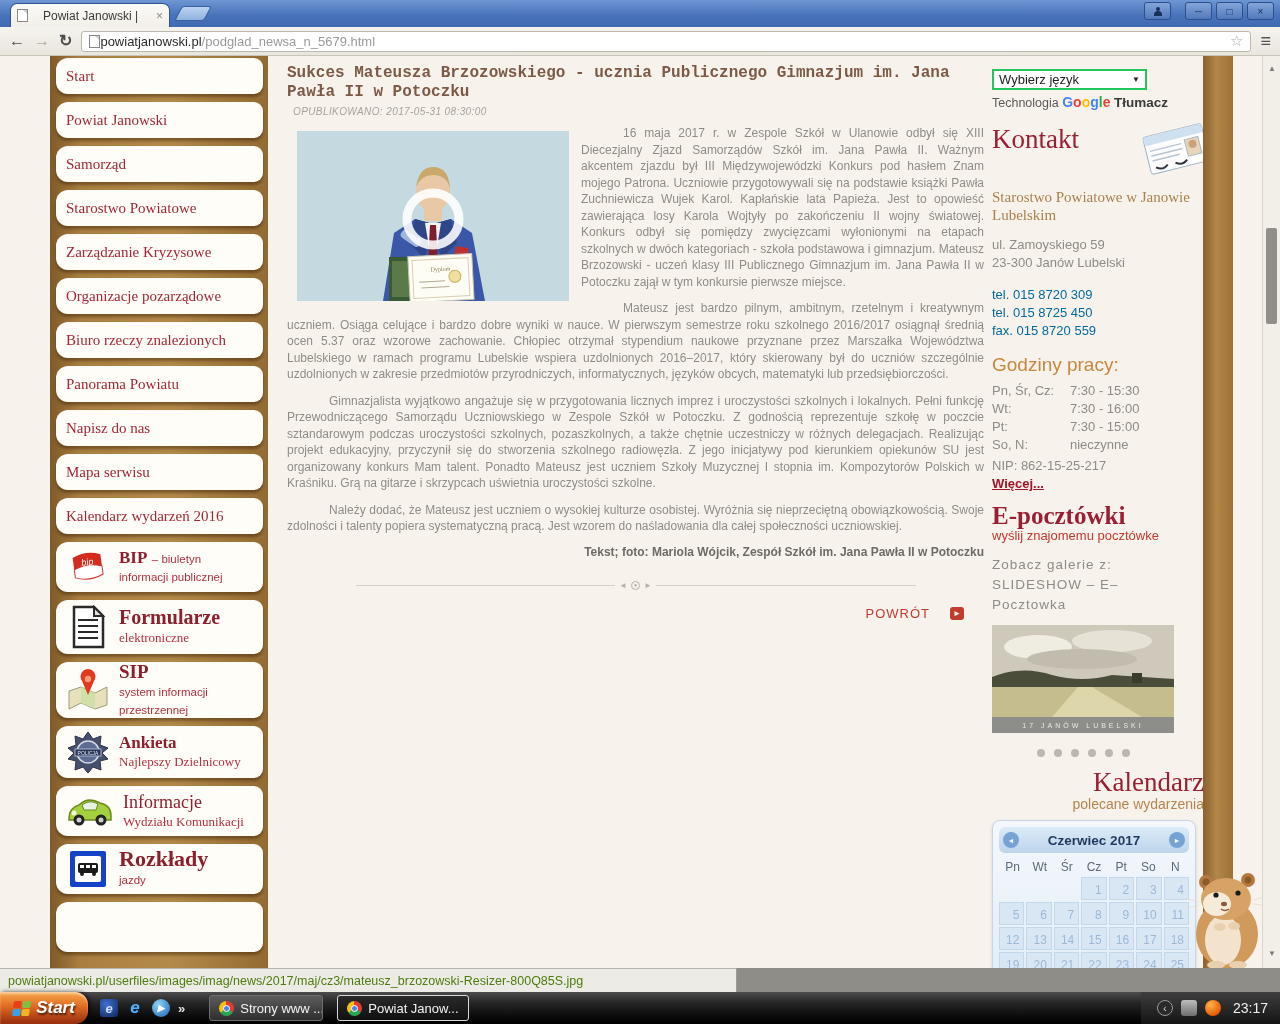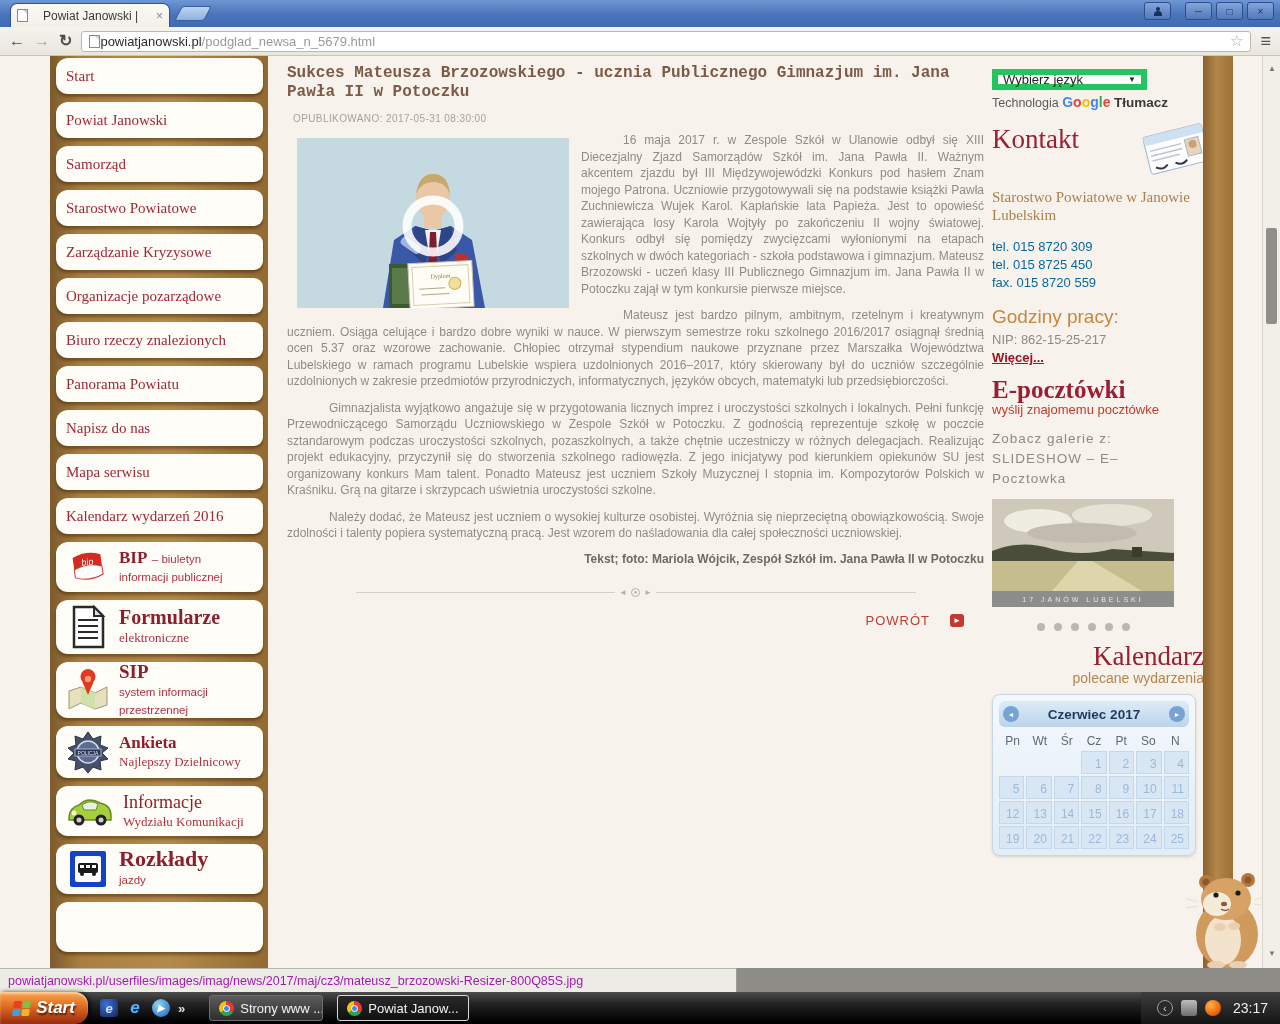--- a/index.html
+++ b/index.html
@@ -53,35 +53,35 @@
   .sb-label { font-family:"Liberation Serif",serif; font-size:15px; color:#a02837; }
   .sb-ic { flex:0 0 44px; display:flex; align-items:center; justify-content:center; }
   .sb-title { font-family:"Liberation Serif",serif; font-weight:bold; font-size:17px; color:#8d1f2d; line-height:18px; }
   .sb-sub { font-size:11.5px; color:#b03040; line-height:13px; }
   .sb-sub.serif { font-family:"Liberation Serif",serif; font-size:13px; }
 
   
   .main { position:absolute; left:287px; top:0; width:697px; }
   .article-title { font-family:Liberation Mono, monospace; font-size:16px; font-weight:bold;
     color:#7d5a47; line-height:19px; margin:8px 0 3px; }
-  .pubdate { font-size:10px; color:#a7a299; letter-spacing:.4px; margin:11px 0 8px 6px; }
+  .pubdate { font-size:10px; font-style:italic; color:#a7a299; letter-spacing:.4px; margin:4px 0 8px 6px; }
   .photo { float:left; width:272px; height:170px; margin:6px 12px 6px 10px; }
   .body-p { font-size:12px; line-height:16.5px; color:#8f8c87; text-align:justify; text-indent:42px; margin-bottom:10px; }
   .credit { font-weight:bold; font-size:12px; color:#6e6b66; text-align:right; margin:2px 0 22px; clear:both; }
   .divider { display:flex; align-items:center; width:560px; margin:0 auto; gap:4px; color:#b5b1a9; font-size:8px; }
   .divider .ln { flex:1; height:1px; background:#d4d0c8; }
   .divider .ring { width:9px; height:9px; border:1px solid #b5b1a9; border-radius:50%; display:flex; align-items:center; justify-content:center; font-size:6px; color:#b5b1a9; }
   .back-row { display:flex; justify-content:flex-end; align-items:center; gap:20px; margin-top:16px; padding-right:20px; }
   .powrot { color:#c23b2e; font-size:13px; letter-spacing:1px; }
   .powrot-ic { width:14px; height:13px; background:#c23b2e; border-radius:3px; color:#fff; font-size:8px;
     display:flex; align-items:center; justify-content:center; }
 
   
   .rightcol { position:absolute; left:992px; top:0; width:212px; }
-  .lang-select { margin-top:13px; width:155px; height:21px; background:#fff; border:6px solid #22c55e;
+  .lang-select { margin-top:13px; width:155px; height:21px; background:#fff; border:2px solid #22c55e;
     display:flex; align-items:center; justify-content:space-between; padding:0 5px; font-size:13px; color:#222; }
   .lang-select .arr { font-size:8px; color:#222; }
   .translate { margin-top:4px; font-size:12.5px; color:#5a5a5a; }
   .gword { font-weight:bold; font-size:14px; }
   .g-b{color:#4285f4}.g-r{color:#ea4335}.g-y{color:#fbbc05}.g-g{color:#34a853}
   .tword { font-weight:bold; font-size:13.5px; color:#3a3a3a; }
   .kontakt-row { position:relative; margin-top:14px; height:62px; }
   .h-red { font-family:"Liberation Serif",serif; font-size:27px; color:#9b1f33; }
   .idcard { position:absolute; right:-10px; top:-6px; }
   .office-link { font-family:"Liberation Serif",serif; font-size:15px; color:#ab7f4e; line-height:18px; margin-top:2px; }
@@ -121,21 +121,21 @@
 
   
   .pscroll { position:absolute; left:1262px; top:0; bottom:0; width:18px; background:#f2efe8; border-left:1px solid #dad6cc; }
   .ps-up { position:absolute; top:8px; left:0; width:18px; text-align:center; color:#7a7a7a; font-size:8px; }
   .ps-thumb { position:absolute; top:172px; left:3px; width:11px; height:96px; background:#918e89; border-radius:2px; }
   .ps-down { position:absolute; bottom:10px; left:0; width:18px; text-align:center; color:#7a7a7a; font-size:8px; }
 
   
   .statusrow { position:absolute; top:968px; left:0; width:1280px; height:24px; background:#8f8d88; }
   .status-bubble { width:737px; height:24px; background:#ecebe5; border-right:1px solid #9f9c94; border-top:1px solid #b8b5ad;
-    display:flex; align-items:center; padding:0 8px; font-size:12.5px; color:#a21caf; white-space:nowrap; overflow:hidden; }
+    display:flex; align-items:center; padding:0 8px; font-size:12.5px; color:#4d7c0f; white-space:nowrap; overflow:hidden; }
 
   
   .taskbar { position:absolute; top:992px; left:0; width:1280px; height:32px;
     background:linear-gradient(#4c4c4c,#242424 35%,#000 95%); display:flex; align-items:stretch; }
   .startbtn { flex:0 0 88px; background:linear-gradient(#f9a94f,#e06b22 45%,#9c3110 95%);
     border-radius:0 13px 13px 0; display:flex; align-items:center; justify-content:center; gap:6px;
     box-shadow:inset 0 2px 2px rgba(255,255,255,.45), 2px 0 4px rgba(0,0,0,.7); }
   .winflag { width:17px; height:15px; display:grid; grid-template-columns:1fr 1fr; grid-template-rows:1fr 1fr; gap:1px; transform:skewX(-8deg); }
   .winflag i { border-radius:1.5px; }
   .wf1{background:#e8401c}.wf2{background:#7ec043}.wf3{background:#3aa0e8}.wf4{background:#f0b51f}
@@ -406,27 +406,49 @@
                 <rect x="48" y="24" width="14" height="17" fill="#e8d4b8" stroke="#a8b8c8"></rect>
                 <circle cx="55" cy="30" r="4" fill="#caa27a"></circle>
                 <path d="M14 44 q6 5 12 0 M34 44 q6 5 12 0" stroke="#334" stroke-width="2" fill="none"></path>
               </g>
             </svg>
         </div>
       </div>
 
       <div class="office-link">Starostwo Powiatowe w Janowie Lubelskim</div>
 
+      <div class="addr">
+        <div>ul. Zamoyskiego 59</div>
+        <div>23-300 Janów Lubelski</div>
+      </div>
       <div class="phones">
         <div>tel. 015 8720 309</div>
         <div>tel. 015 8725 450</div>
         <div>fax. 015 8720 559</div>
       </div>
 
       <div class="godz">Godziny pracy:</div>
+      <div class="hours">
+        <div class="row">
+            <span class="lab">Pn, Śr, Cz:</span>
+            <span>7:30 - 15:30</span>
+          </div>
+        <div class="row">
+            <span class="lab">Wt:</span>
+            <span>7:30 - 16:00</span>
+          </div>
+        <div class="row">
+            <span class="lab">Pt:</span>
+            <span>7:30 - 15:00</span>
+          </div>
+        <div class="row">
+            <span class="lab">So, N:</span>
+            <span>nieczynne</span>
+          </div>
+      </div>
 
       <div class="nip">NIP: 862-15-25-217</div>
       <span class="more">Więcej...</span>
 
       <div class="epocz-h">E-pocztówki</div>
       <div class="epocz-sub">wyślij znajomemu pocztówke</div>
       <div class="zobacz">Zobacz galerie z: SLIDESHOW – E–Pocztowka</div>
 
       <div class="slideshow">
         <svg width="182" height="108" viewBox="0 0 182 108">

